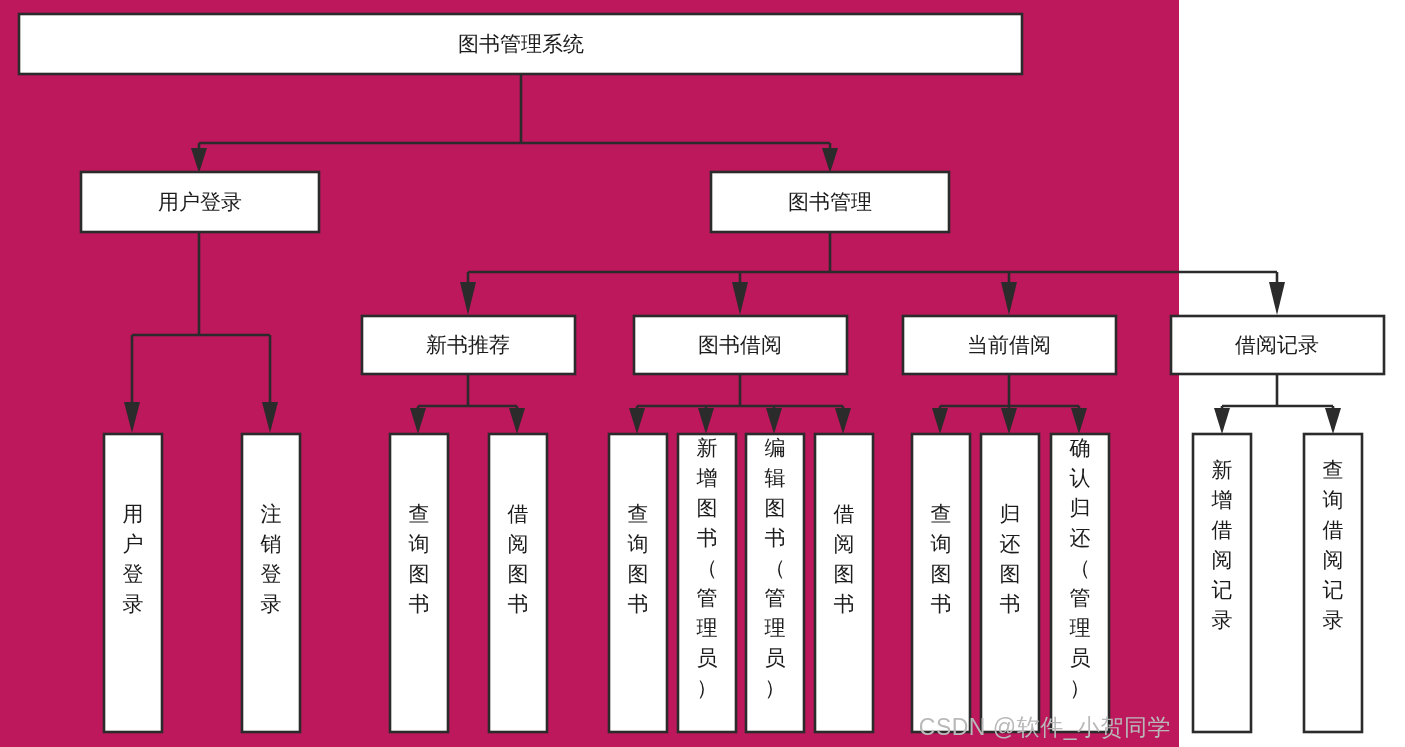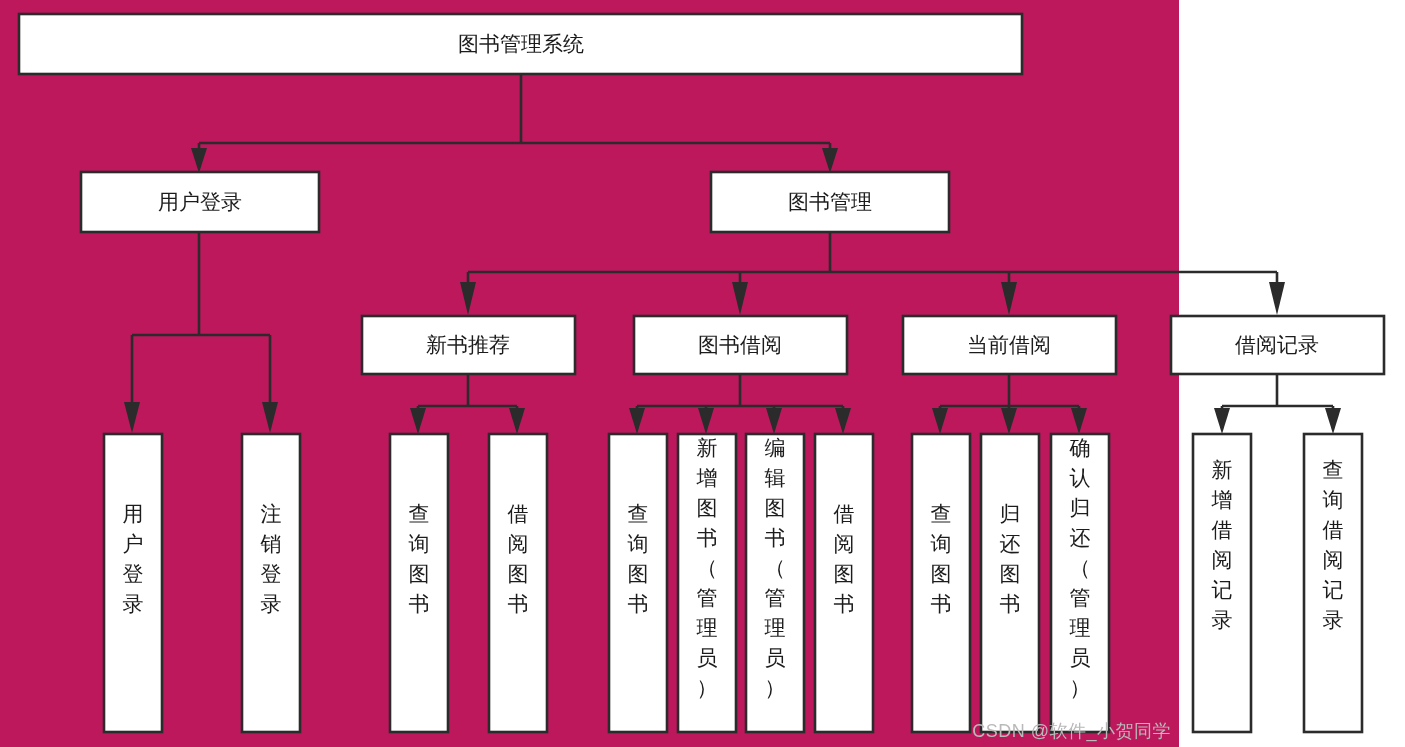--- a/index.html
+++ b/index.html
@@ -54,21 +54,21 @@
     font-family: "Liberation Sans", "DejaVu Sans", sans-serif;
     font-size: 21px;
     fill: #1c1c1c;
     text-anchor: middle;
   }
   .watermark-text {
     position: absolute;
     right: 8px;
     bottom: 4px;
     font-family: "Liberation Sans", "DejaVu Sans", sans-serif;
-    font-size: 18px;
+    font-size: 23px;
     color: #b9b9b9;
     letter-spacing: 0.5px;
     white-space: nowrap;
     user-select: none;
   }
 </style>
 </head>
 <body>
 
 <div id="diagram-root">

